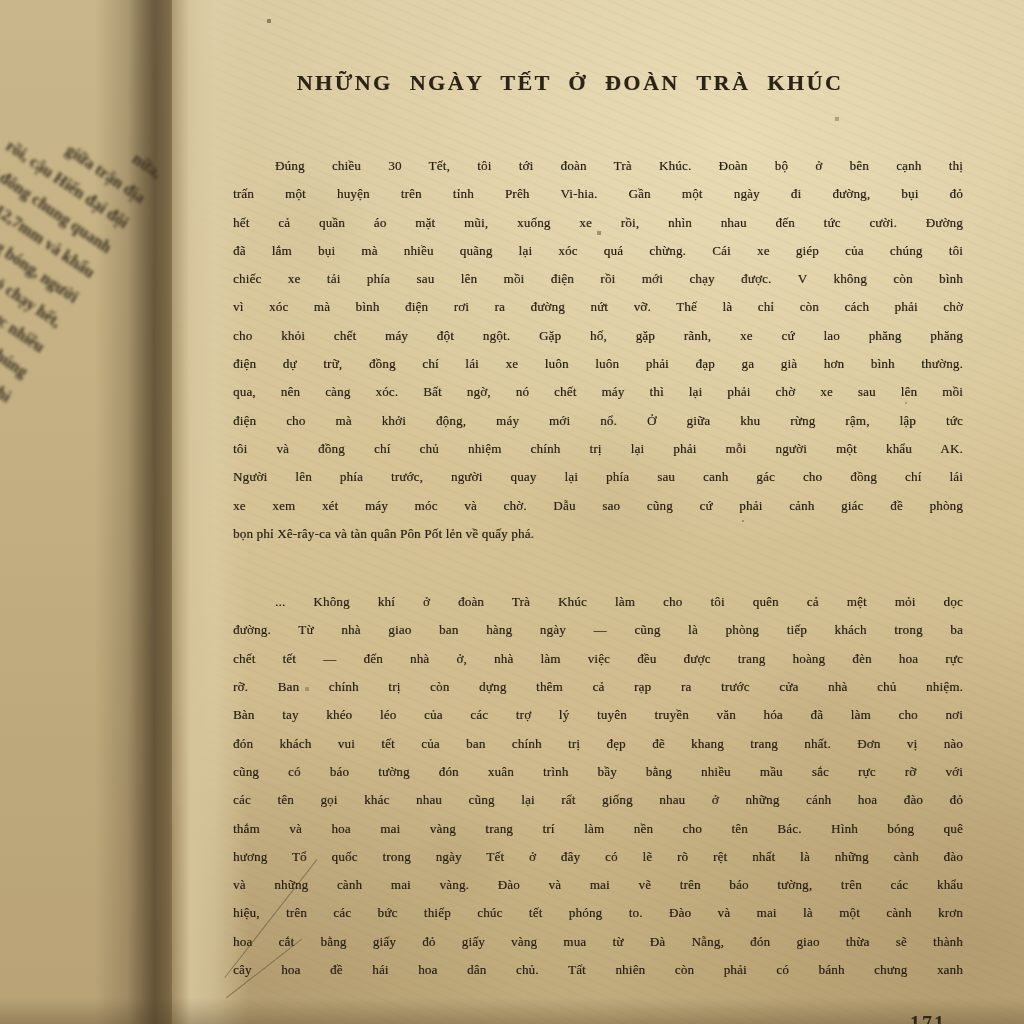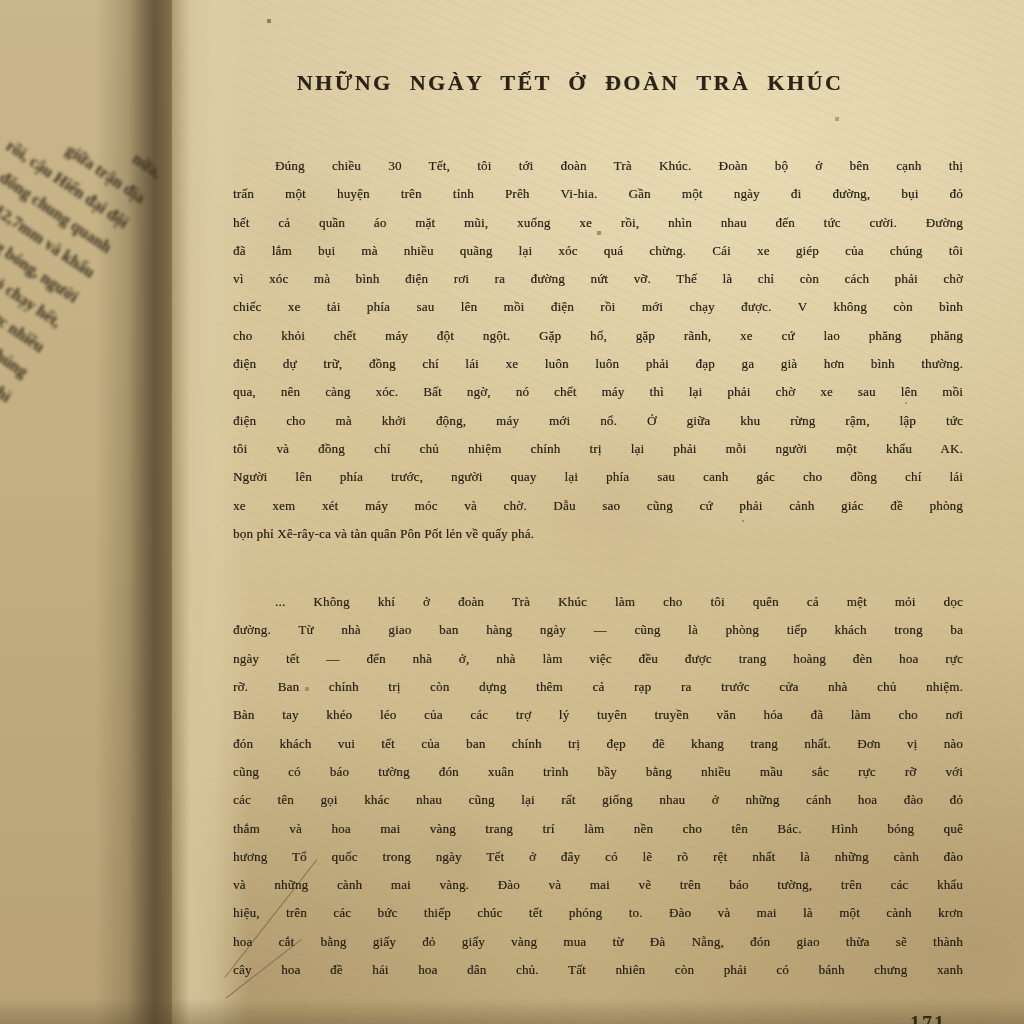--- a/index.html
+++ b/index.html
@@ -121,35 +121,35 @@
   <div id="gutter"></div>
 
   <div id="chapter-title">NHỮNG NGÀY TẾT Ở ĐOÀN TRÀ KHÚC</div>
 
   <div id="page-body">
     <div id="paragraph-1" class="paragraph">
         <div class="text-line indent">Đúng chiều 30 Tết, tôi tới đoàn Trà Khúc. Đoàn bộ ở bên cạnh thị</div>
         <div class="text-line">trấn một huyện trên tỉnh Prêh Vi-hia. Gần một ngày đi đường, bụi đỏ</div>
         <div class="text-line">hết cả quần áo mặt mũi, xuống xe rồi, nhìn nhau đến tức cười. Đường</div>
         <div class="text-line">đã lắm bụi mà nhiều quãng lại xóc quá chừng. Cái xe giép của chúng tôi</div>
+        <div class="text-line">chiếc xe tải phía sau lên mồi điện rồi mới chạy được. V không còn bình</div>
         <div class="text-line">vì xóc mà bình điện rơi ra đường nứt vỡ. Thế là chỉ còn cách phải chờ</div>
-        <div class="text-line">chiếc xe tải phía sau lên mồi điện rồi mới chạy được. V không còn bình</div>
         <div class="text-line">cho khỏi chết máy đột ngột. Gặp hố, gặp rãnh, xe cứ lao phăng phăng</div>
         <div class="text-line">điện dự trữ, đồng chí lái xe luôn luôn phải đạp ga già hơn bình thường.</div>
         <div class="text-line">qua, nên càng xóc. Bất ngờ, nó chết máy thì lại phải chờ xe sau lên mồi</div>
         <div class="text-line">điện cho mà khởi động, máy mới nổ. Ở giữa khu rừng rậm, lập tức</div>
         <div class="text-line">tôi và đồng chí chủ nhiệm chính trị lại phải mỗi người một khẩu AK.</div>
         <div class="text-line">Người lên phía trước, người quay lại phía sau canh gác cho đồng chí lái</div>
         <div class="text-line">xe xem xét máy móc và chờ. Dẫu sao cũng cứ phải cảnh giác đề phòng</div>
         <div class="text-line last-left">bọn phỉ Xê-rây-ca và tàn quân Pôn Pốt lẻn về quấy phá.</div>
       </div>
     <div id="paragraph-2" class="paragraph">
         <div class="text-line indent">... Không khí ở đoàn Trà Khúc làm cho tôi quên cả mệt mỏi dọc</div>
         <div class="text-line">đường. Từ nhà giao ban hàng ngày — cũng là phòng tiếp khách trong ba</div>
-        <div class="text-line">ngày tết — đến nhà ở, nhà làm việc đều được trang hoàng đèn hoa rực</div>
+        <div class="text-line">chết tết — đến nhà ở, nhà làm việc đều được trang hoàng đèn hoa rực</div>
         <div class="text-line">rỡ. Ban chính trị còn dựng thêm cả rạp ra trước cửa nhà chủ nhiệm.</div>
         <div class="text-line">Bàn tay khéo léo của các trợ lý tuyên truyền văn hóa đã làm cho nơi</div>
         <div class="text-line">đón khách vui tết của ban chính trị đẹp đẽ khang trang nhất. Đơn vị nào</div>
         <div class="text-line">cũng có báo tường đón xuân trình bầy bằng nhiều mầu sắc rực rỡ với</div>
         <div class="text-line">các tên gọi khác nhau cũng lại rất giống nhau ở những cánh hoa đào đỏ</div>
         <div class="text-line">thắm và hoa mai vàng trang trí làm nền cho tên Bác. Hình bóng quê</div>
         <div class="text-line">hương Tổ quốc trong ngày Tết ở đây có lẽ rõ rệt nhất là những cành đào</div>
         <div class="text-line">và những cành mai vàng. Đào và mai vẽ trên báo tường, trên các khẩu</div>
         <div class="text-line">hiệu, trên các bức thiếp chúc tết phóng to. Đào và mai là một cành krơn</div>
         <div class="text-line">hoa cắt bằng giấy đỏ giấy vàng mua từ Đà Nẵng, đón giao thừa sẽ thành</div>

